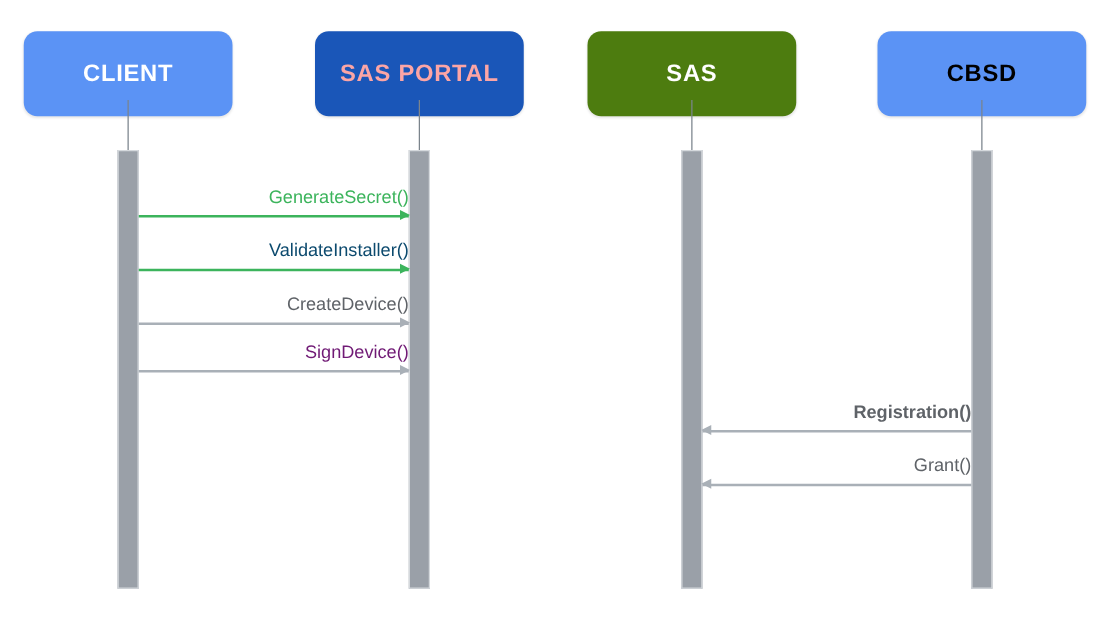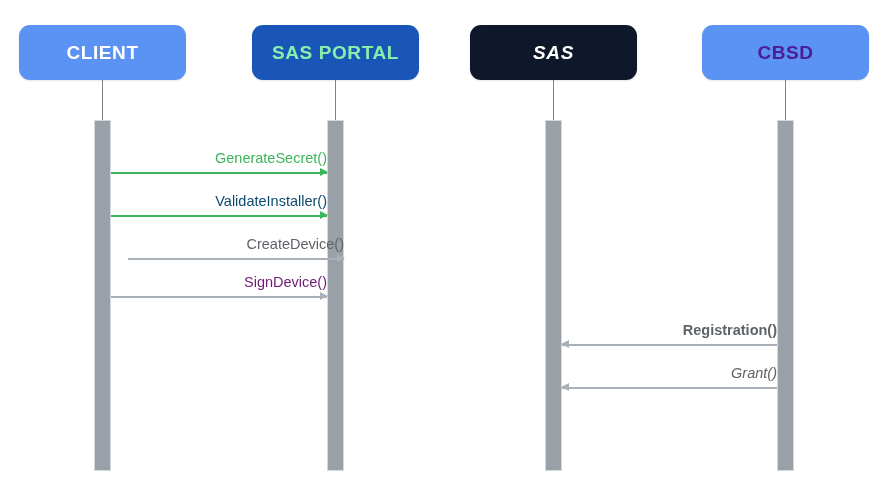--- a/index.html
+++ b/index.html
@@ -18,21 +18,21 @@
     background: #ffffff;
     overflow: hidden;
   }
   .lifeline-group {
     position: absolute;
     top: 0;
     left: 0;
   }
   .actor-box {
     position: absolute;
-    height: 55px;
+    height: 68px;
     border-radius: 11px;
     display: flex;
     align-items: center;
     justify-content: center;
     box-sizing: border-box;
     box-shadow: 0 1px 2px rgba(0,0,0,0.10);
   }
   .actor-label {
     color: #ffffff;
     font-size: 19px;
@@ -96,60 +96,60 @@
 <body>
 
 <div id="diagram-canvas">
   <div id="lifelines-layer" class="lifeline-group">
       <div class="actor-box" style="left: 19px; top: 25px; width: 167px; background: rgb(91, 147, 245);">
         <span class="actor-label" style="color: rgb(255, 255, 255);">CLIENT</span>
       </div>
       <div class="lifeline-stem" style="left: 102px; top: 80px; height: 40px; background: rgb(123, 132, 140);"></div>
       <div class="activation-bar" style="left: 94px; top: 120px; height: 351px; background: rgb(154, 160, 168); border-color: rgb(213, 217, 221);"></div>
       <div class="actor-box" style="left: 252px; top: 25px; width: 167px; background: rgb(26, 86, 184);">
-        <span class="actor-label" style="color: #86efac;">SAS PORTAL</span>
+        <span class="actor-label" style="color: #fca5a5;">SAS PORTAL</span>
       </div>
       <div class="lifeline-stem" style="left: 335px; top: 80px; height: 40px; background: rgb(123, 132, 140);"></div>
       <div class="activation-bar" style="left: 327px; top: 120px; height: 351px; background: rgb(154, 160, 168); border-color: rgb(213, 217, 221);"></div>
-      <div class="actor-box" style="left: 470px; top: 25px; width: 167px; background: #0f172a; font-style: italic;">
+      <div class="actor-box" style="left: 470px; top: 25px; width: 167px; background: #4d7c0f;">
         <span class="actor-label" style="color: rgb(255, 255, 255);">SAS</span>
       </div>
       <div class="lifeline-stem" style="left: 553px; top: 80px; height: 40px; background: rgb(123, 132, 140);"></div>
       <div class="activation-bar" style="left: 545px; top: 120px; height: 351px; background: rgb(154, 160, 168); border-color: rgb(213, 217, 221);"></div>
       <div class="actor-box" style="left: 702px; top: 25px; width: 167px; background: rgb(91, 147, 245);">
-        <span class="actor-label" style="color: #4c1d95;">CBSD</span>
+        <span class="actor-label" style="color: #000000;">CBSD</span>
       </div>
       <div class="lifeline-stem" style="left: 785px; top: 80px; height: 40px; background: rgb(123, 132, 140);"></div>
       <div class="activation-bar" style="left: 777px; top: 120px; height: 351px; background: rgb(154, 160, 168); border-color: rgb(213, 217, 221);"></div>
     </div>
   <div id="messages-layer" class="lifeline-group">
       <div class="message" style="left: 111px; top: 172px; width: 216px;">
         <div class="message-line" style="background: rgb(60, 180, 92);"></div>
         <div class="arrow-head right" style="border-left-color: rgb(60, 180, 92);"></div>
         <div class="message-label" style="color: rgb(60, 180, 92);">GenerateSecret()</div>
       </div>
       <div class="message" style="left: 111px; top: 215px; width: 216px;">
         <div class="message-line" style="background: rgb(60, 180, 92);"></div>
         <div class="arrow-head right" style="border-left-color: rgb(60, 180, 92);"></div>
         <div class="message-label" style="color: #0c4a6e;">ValidateInstaller()</div>
       </div>
-      <div class="message" style="left: 128px; top: 258px; width: 216px;">
+      <div class="message" style="left: 111px; top: 258px; width: 216px;">
         <div class="message-line" style="background: rgb(169, 176, 183);"></div>
         <div class="arrow-head right" style="border-left-color: rgb(169, 176, 183);"></div>
         <div class="message-label" style="color: rgb(95, 99, 104);">CreateDevice()</div>
       </div>
       <div class="message" style="left: 111px; top: 296px; width: 216px;">
         <div class="message-line" style="background: rgb(169, 176, 183);"></div>
         <div class="arrow-head right" style="border-left-color: rgb(169, 176, 183);"></div>
         <div class="message-label" style="color: #701a75;">SignDevice()</div>
       </div>
       <div class="message" style="left: 562px; top: 344px; width: 215px;">
         <div class="message-line" style="background: rgb(169, 176, 183);"></div>
         <div class="arrow-head left" style="border-right-color: rgb(169, 176, 183);"></div>
         <div class="message-label" style="color: rgb(95, 99, 104); font-weight: bold;">Registration()</div>
       </div>
       <div class="message" style="left: 562px; top: 387px; width: 215px;">
         <div class="message-line" style="background: rgb(169, 176, 183);"></div>
         <div class="arrow-head left" style="border-right-color: rgb(169, 176, 183);"></div>
-        <div class="message-label" style="color: rgb(95, 99, 104); font-style: italic;">Grant()</div>
+        <div class="message-label" style="color: rgb(95, 99, 104);">Grant()</div>
       </div>
     </div>
 </div>
 
 </body></html>

